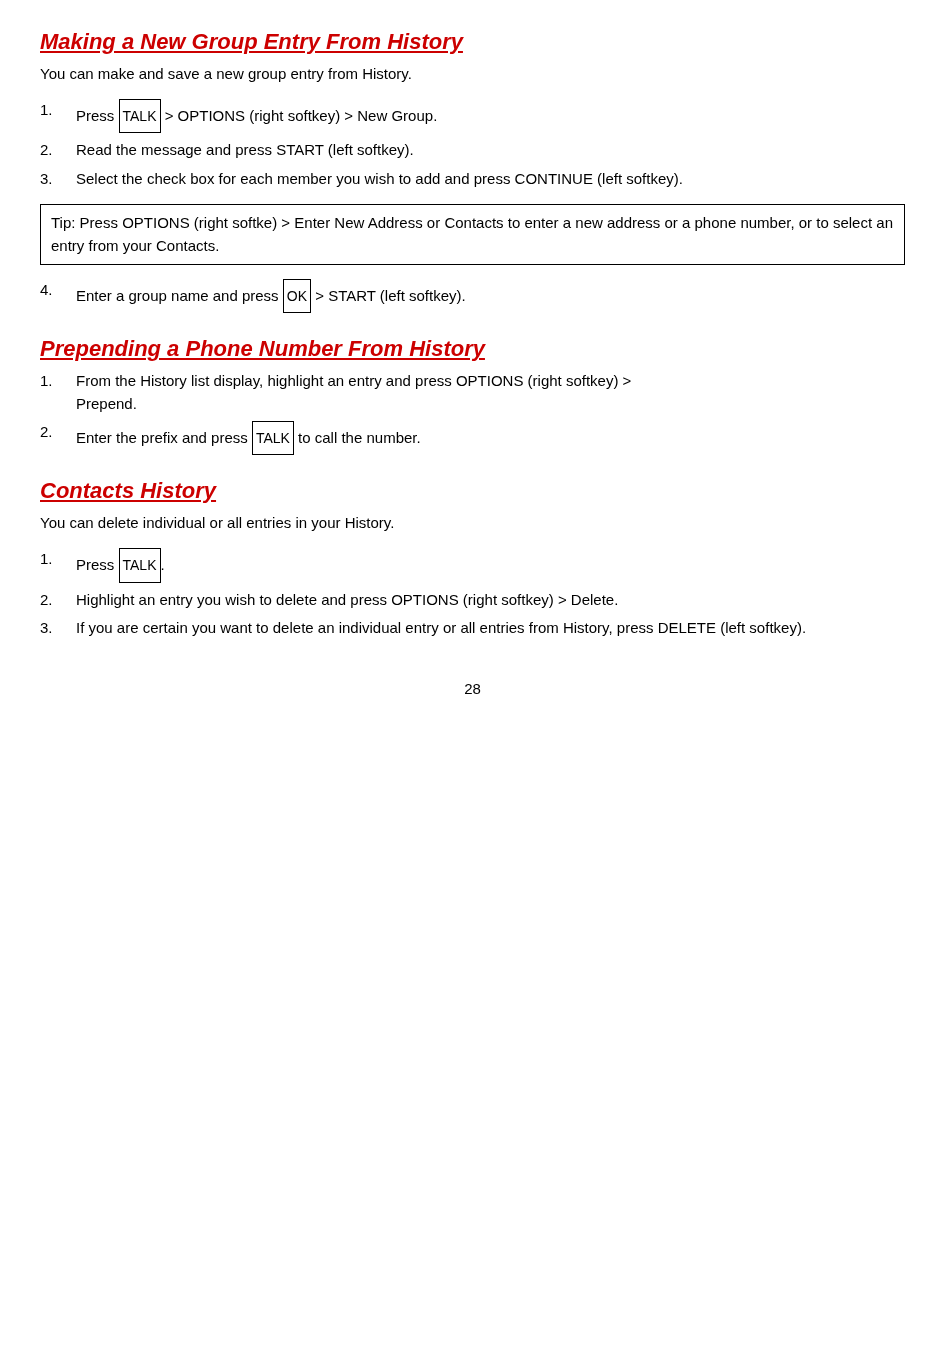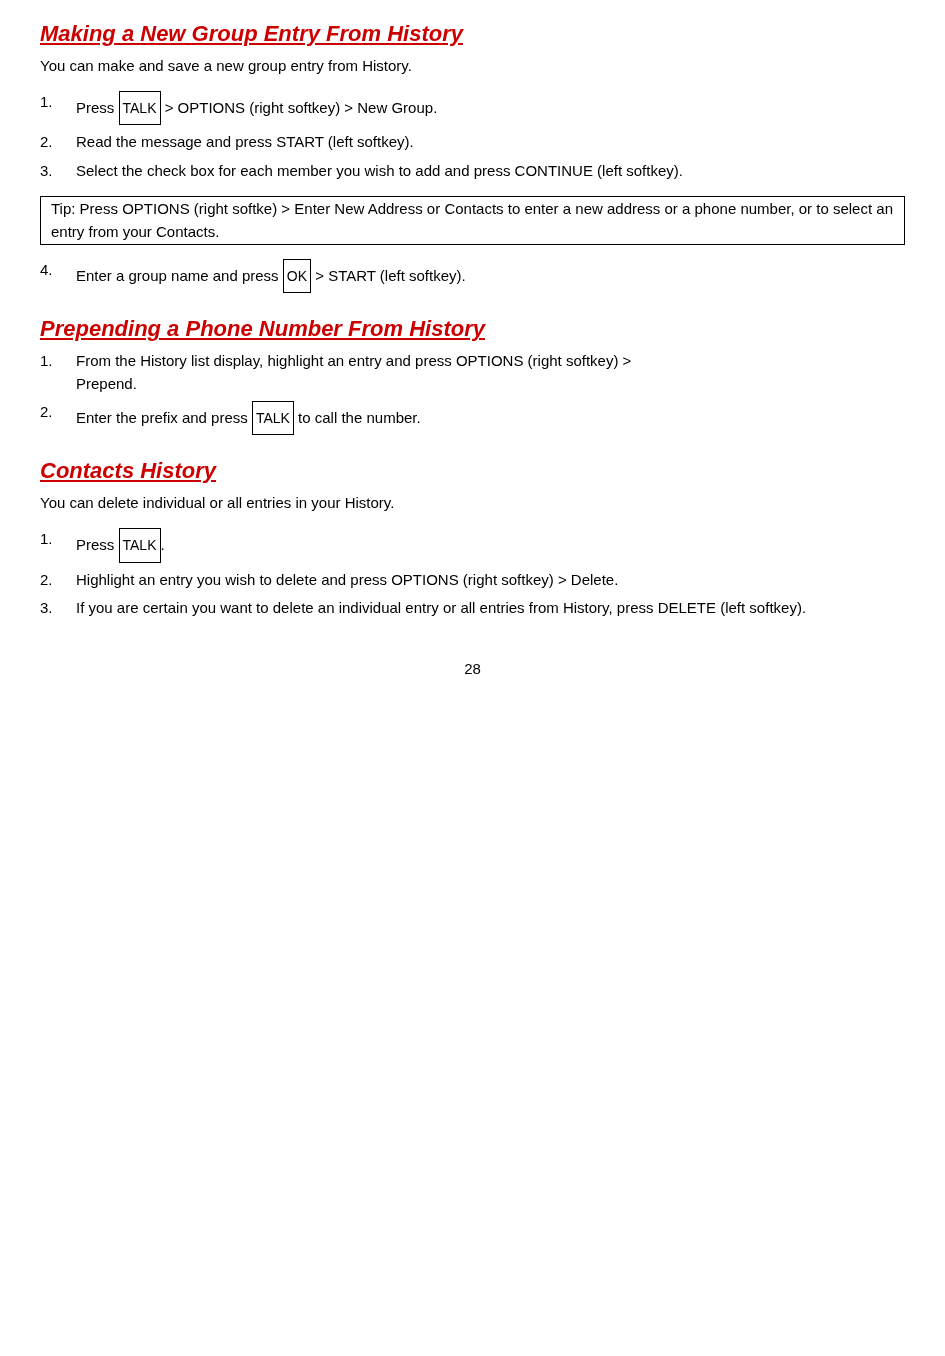--- a/index.html
+++ b/index.html
@@ -64,28 +64,29 @@
     .key-box {
       display: inline-block;
       border: 1px solid #000000;
       padding: 7px 3px;
       font-size: 14px;
       line-height: 1.3;
     }
 
     .tip-box {
       border: 1px solid #000000;
-      padding: 1px 10px;
+      padding: 7px 10px;
       margin-bottom: 14px;
       font-size: 15px;
       line-height: 1.5;
     }
 
     .section-gap {
       margin-bottom: 22px;
+      margin-top: 8px;
     }
 
     .page-number {
       text-align: center;
       font-size: 15px;
       margin-top: 40px;
       color: #000000;
     }
 
     b {

